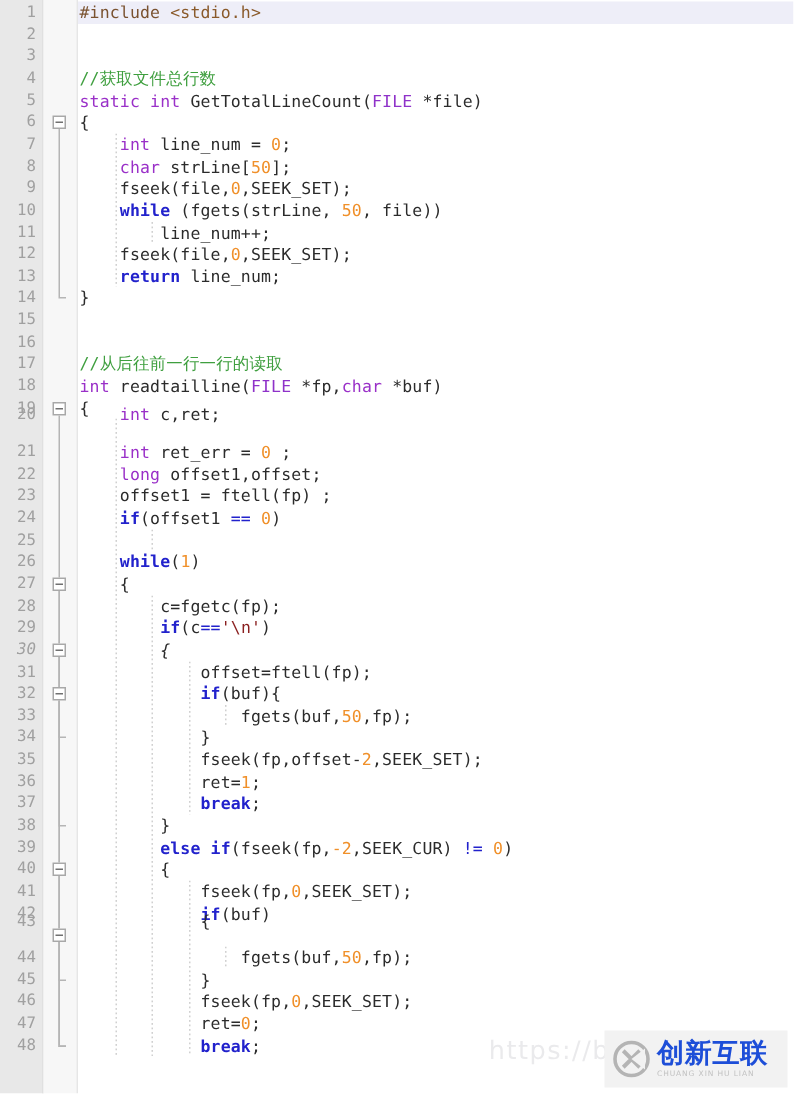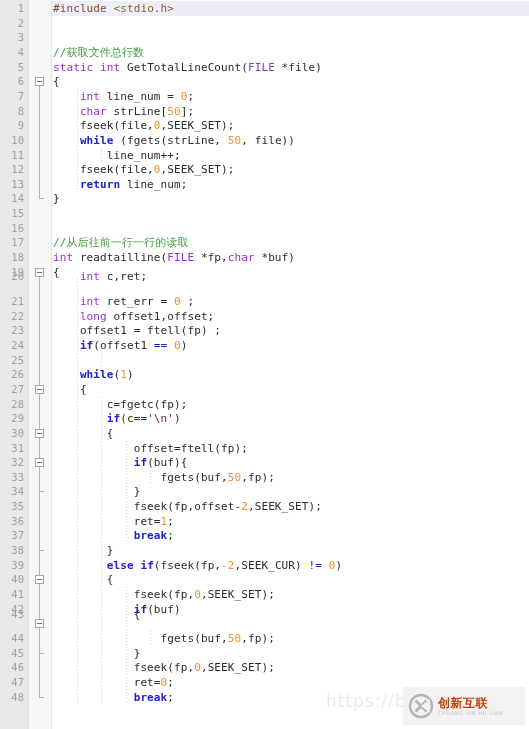--- a/index.html
+++ b/index.html
@@ -159,23 +159,23 @@
     flex: none;
   }
   .wm-txt {
     display: flex;
     flex-direction: column;
     justify-content: center;
     line-height: 1;
   }
   .wm-cn {
     font-family: "DejaVu Sans", "Liberation Sans", sans-serif;
-    font-size: 12px;
+    font-size: 18px;
     font-weight: bold;
-    color: #c2410c;
+    color: #1d4ed8;
     letter-spacing: 0.5px;
   }
   .wm-py {
     font-family: "DejaVu Sans", "Liberation Sans", sans-serif;
     font-size: 5px;
     color: #c2c2c2;
     letter-spacing: 0.6px;
     margin-top: 2px;
   }
 </style>
@@ -331,21 +331,21 @@
         <div class="code"><span class="t-plain">    {</span></div>
       </div>
       <div class="row" style="top: 396.55px;">
         <div class="lineno">28</div>
         <div class="code"><span class="t-plain">        c=fgetc(fp);</span></div>
       </div>
       <div class="row" style="top: 411.2px; padding-left: 32px;">
         <div class="lineno">29</div>
         <div class="code"><span class="t-plain">        </span><span class="t-ctrl">if</span><span class="t-plain">(c</span><span class="t-op">==</span><span class="t-str">'\n'</span><span class="t-plain">)</span></div>
       </div>
-      <div class="row" style="top: 425.85px;">
+      <div class="row" style="top: 425.85px; font-style: italic;">
         <div class="lineno">30</div>
         <div class="code"><span class="t-plain">        {</span></div>
       </div>
       <div class="row" style="top: 440.5px;">
         <div class="lineno">31</div>
         <div class="code"><span class="t-plain">            offset=ftell(fp);</span></div>
       </div>
       <div class="row" style="top: 455.15px;">
         <div class="lineno">32</div>
         <div class="code"><span class="t-plain">            </span><span class="t-ctrl">if</span><span class="t-plain">(buf){</span></div>

